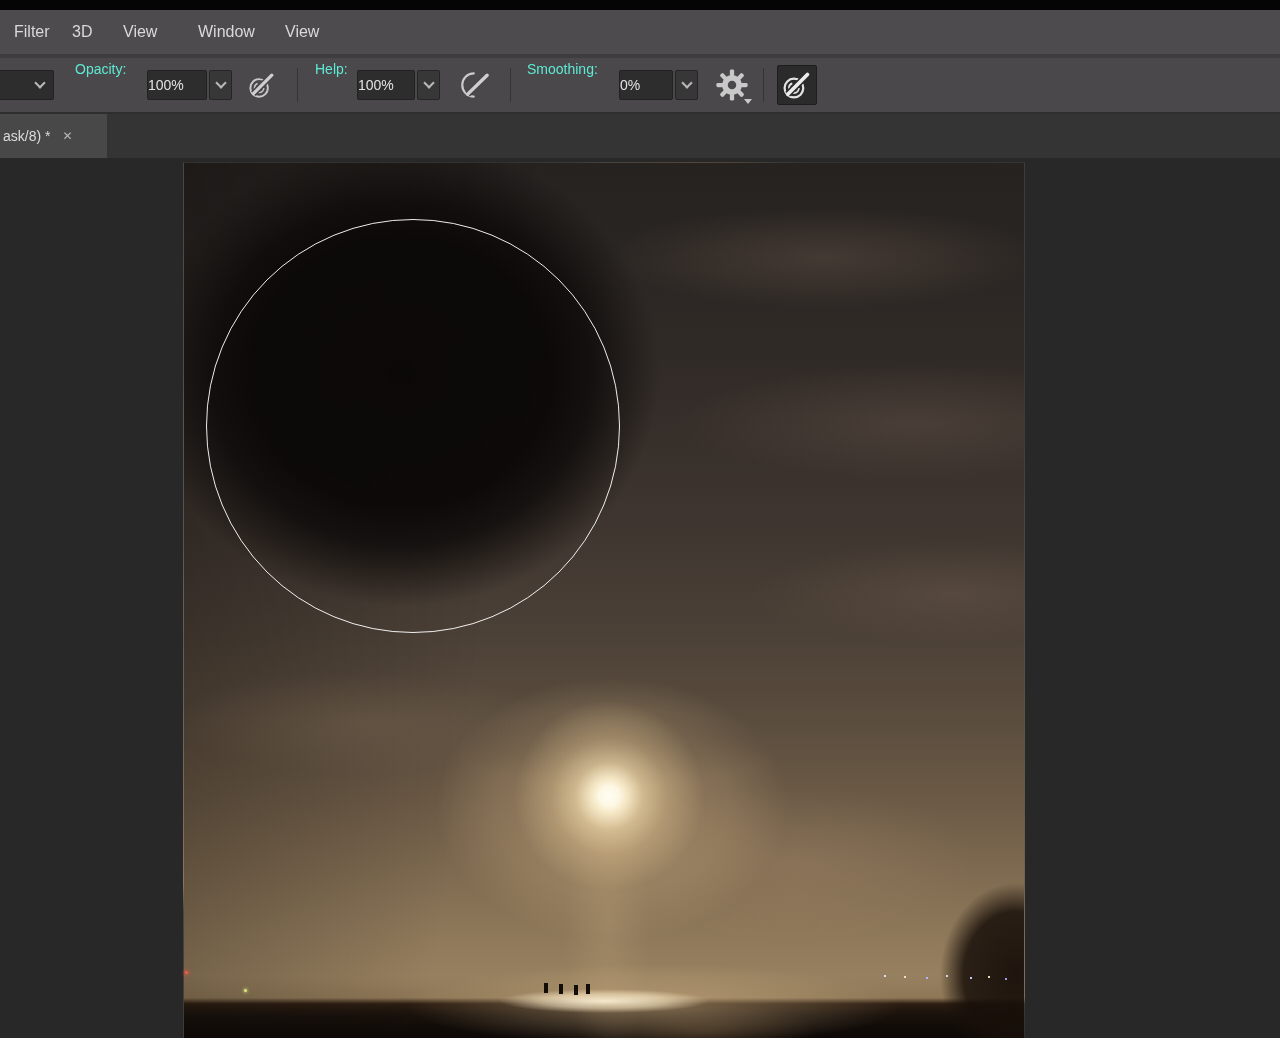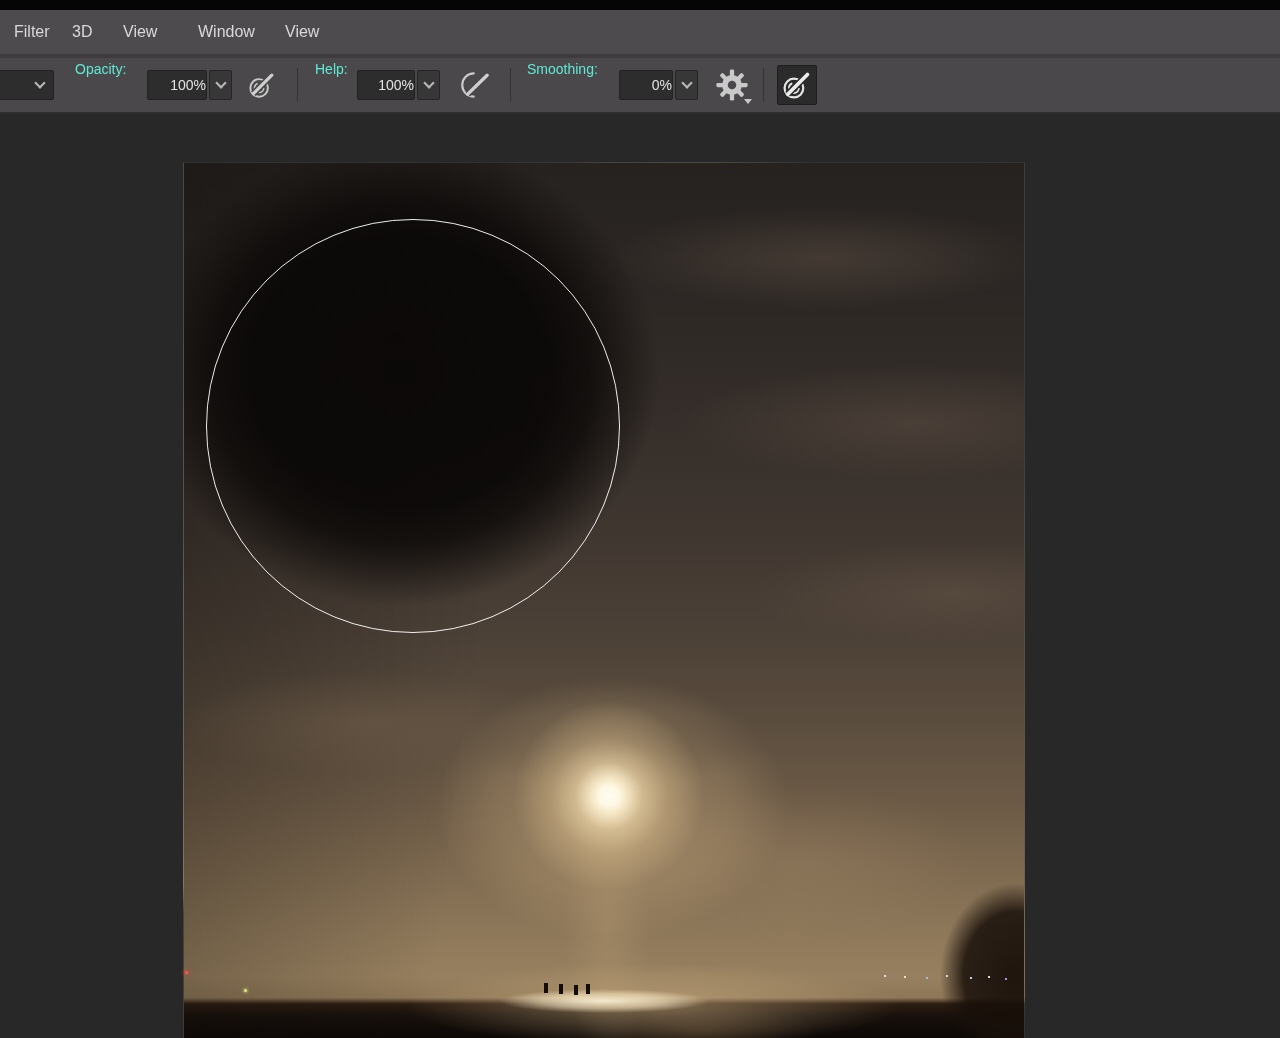--- a/index.html
+++ b/index.html
@@ -15,21 +15,21 @@
   .menu-item { position:absolute; top:0; height:44px; display:flex; align-items:center;
                color:#d9d9d9; font-size:16px; padding:4px 6px; cursor:default; }
   .seam { position:absolute; left:0; top:54px; width:1280px; height:4px; background:#3e3c3e; }
 
   
   .optionsbar { position:absolute; left:0; top:58px; width:1280px; height:54px; background:#4a484a; }
   .options-bottom { position:absolute; left:0; top:112px; width:1280px; height:2px; background:#2e2e2e; }
   .opt-label { position:absolute; top:3px; color:#5eead4; font-size:14px; white-space:nowrap; }
   .field { position:absolute; top:12px; height:30px; background:#2d2d2d; border:1px solid #212121;
            border-radius:2px; color:#e3e3e3; font-size:14px; display:flex; align-items:center;
-           justify-content:flex-end; }
+           justify-content:flex-start; }
   .chevbox { position:absolute; top:12px; width:23px; height:30px; background:#373737;
              border:1px solid #252525; border-radius:2px; display:flex; align-items:center;
              justify-content:center; }
   .chev { width:8px; height:8px; border-right:2px solid #b9b9b9; border-bottom:2px solid #b9b9b9;
           transform:rotate(45deg); margin-top:-4px; }
   .vsep { position:absolute; top:10px; width:1px; height:34px; background:#353335; }
   .icon-btn { position:absolute; display:flex; align-items:center; justify-content:center; }
   .toggle-btn { position:absolute; left:777px; top:7px; width:40px; height:40px; background:#2b2b2b;
                 border:1px solid #1e1e1e; border-radius:2px; display:flex; align-items:center;
                 justify-content:center; }
@@ -185,20 +185,26 @@
       <svg width="32" height="32" viewBox="0 0 26 26">
         <circle cx="10.5" cy="15.5" r="7.6" fill="none" stroke="#e4e4e4" stroke-width="1.8"></circle>
         <circle cx="10.5" cy="15.5" r="4" fill="none" stroke="#e4e4e4" stroke-width="1.5" stroke-dasharray="17 8"></circle>
         <line x1="5.5" y1="20.5" x2="21.5" y2="4.5" stroke="#2b2b2b" stroke-width="5.5"></line>
         <line x1="5.5" y1="20.5" x2="21.5" y2="4.5" stroke="#ececec" stroke-width="3" stroke-linecap="round"></line>
       </svg>
     </div>
   </div>
   <div class="options-bottom"></div>
 
+  <div class="tabbar">
+    <div class="tab">
+      <span class="tab-title">ask/8) *</span>
+      <span class="tab-close">✕</span>
+    </div>
+  </div>
 
   <div class="workspace"></div>
 
   <div class="photo">
     <div class="figures"></div>
     <div class="city-lights"></div>
     <div class="signal-red"></div>
     <div class="signal-green"></div>
     <div class="brush-cursor"></div>
   </div>

